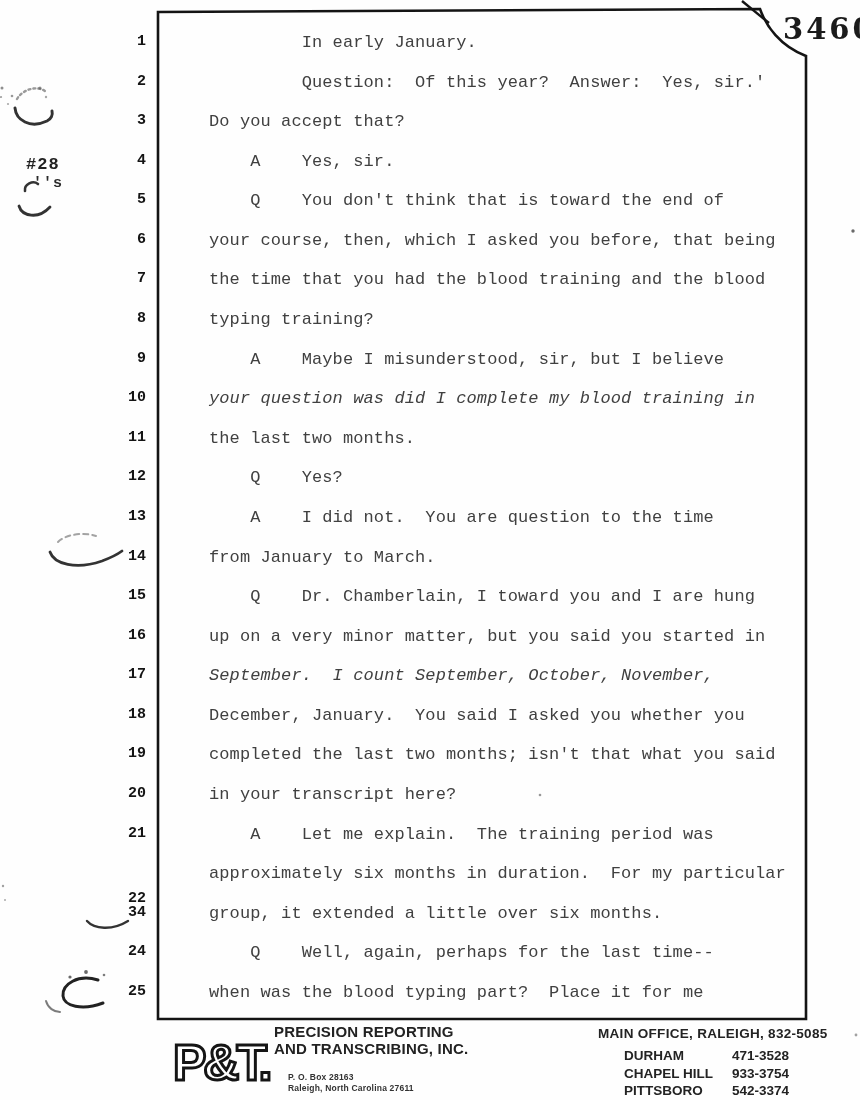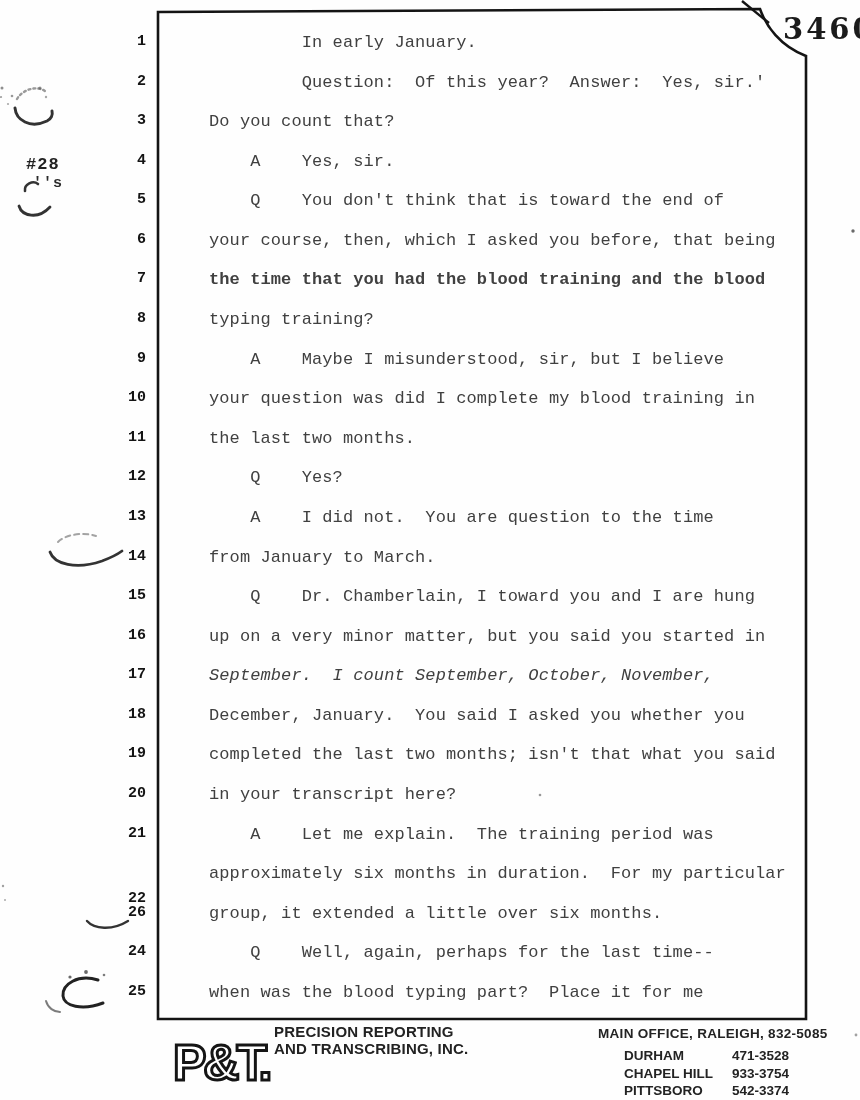--- a/index.html
+++ b/index.html
@@ -110,35 +110,35 @@
 
   <div class="note28">#28</div>
   <div class="notescribble">''s</div>
 
   <div id="lines">
       <span class="lineno" style="top: 33px;">1</span>
       <span class="linetext" style="top: 33px;">         In early January.</span>
       <span class="lineno" style="top: 72.58px;">2</span>
       <span class="linetext" style="top: 72.58px;">         Question:  Of this year?  Answer:  Yes, sir.'</span>
       <span class="lineno" style="top: 112.16px;">3</span>
-      <span class="linetext" style="top: 112.16px;">Do you count that?</span>
+      <span class="linetext" style="top: 112.16px;">Do you accept that?</span>
       <span class="lineno" style="top: 151.74px;">4</span>
       <span class="linetext" style="top: 151.74px;">    A    Yes, sir.</span>
       <span class="lineno" style="top: 191.32px;">5</span>
       <span class="linetext" style="top: 191.32px;">    Q    You don't think that is toward the end of</span>
       <span class="lineno" style="top: 230.9px;">6</span>
       <span class="linetext" style="top: 230.9px;">your course, then, which I asked you before, that being</span>
       <span class="lineno" style="top: 270.48px;">7</span>
-      <span class="linetext" style="top: 270.48px; font-weight: bold;">the time that you had the blood training and the blood</span>
+      <span class="linetext" style="top: 270.48px;">the time that you had the blood training and the blood</span>
       <span class="lineno" style="top: 310.06px;">8</span>
       <span class="linetext" style="top: 310.06px;">typing training?</span>
       <span class="lineno" style="top: 349.64px;">9</span>
       <span class="linetext" style="top: 349.64px;">    A    Maybe I misunderstood, sir, but I believe</span>
       <span class="lineno" style="top: 389.22px;">10</span>
-      <span class="linetext" style="top: 389.22px;">your question was did I complete my blood training in</span>
+      <span class="linetext" style="top: 389.22px; font-style: italic;">your question was did I complete my blood training in</span>
       <span class="lineno" style="top: 428.8px;">11</span>
       <span class="linetext" style="top: 428.8px;">the last two months.</span>
       <span class="lineno" style="top: 468.38px;">12</span>
       <span class="linetext" style="top: 468.38px;">    Q    Yes?</span>
       <span class="lineno" style="top: 507.96px;">13</span>
       <span class="linetext" style="top: 507.96px;">    A    I did not.  You are question to the time</span>
       <span class="lineno" style="top: 547.54px;">14</span>
       <span class="linetext" style="top: 547.54px;">from January to March.</span>
       <span class="lineno" style="top: 587.12px;">15</span>
       <span class="linetext" style="top: 587.12px;">    Q    Dr. Chamberlain, I toward you and I are hung</span>
@@ -149,35 +149,39 @@
       <span class="lineno" style="top: 705.86px;">18</span>
       <span class="linetext" style="top: 705.86px;">December, January.  You said I asked you whether you</span>
       <span class="lineno" style="top: 745.44px;">19</span>
       <span class="linetext" style="top: 745.44px;">completed the last two months; isn't that what you said</span>
       <span class="lineno" style="top: 785.02px;">20</span>
       <span class="linetext" style="top: 785.02px;">in your transcript here?</span>
       <span class="lineno" style="top: 824.6px;">21</span>
       <span class="linetext" style="top: 824.6px;">    A    Let me explain.  The training period was</span>
       <span class="lineno" style="top: 890px;">22</span>
       <span class="linetext" style="top: 864.18px;">approximately six months in duration.  For my particular</span>
-      <span class="lineno" style="top: 903.76px;">26</span>
+      <span class="lineno" style="top: 903.76px;">34</span>
       <span class="linetext" style="top: 903.76px;">group, it extended a little over six months.</span>
       <span class="lineno" style="top: 943.34px;">24</span>
       <span class="linetext" style="top: 943.34px;">    Q    Well, again, perhaps for the last time--</span>
       <span class="lineno" style="top: 982.92px;">25</span>
       <span class="linetext" style="top: 982.92px;">when was the blood typing part?  Place it for me</span>
     </div>
 
   <div class="footer">
     <svg class="logo" width="114" height="78" viewBox="0 0 114 78">
       <text x="1" y="60" font-family="Liberation Sans, sans-serif" font-weight="bold" font-size="50" letter-spacing="-3" fill="#ffffff" stroke="#151515" stroke-width="3">P&amp;T.</text>
     </svg>
     <div class="company">
       <div>PRECISION REPORTING</div>
       <div>AND TRANSCRIBING, INC.</div>
+      <div class="addr">
+        <div>P. O. Box 28163</div>
+        <div>Raleigh, North Carolina 27611</div>
+      </div>
     </div>
     <div class="contact">
       <div class="main">MAIN OFFICE, RALEIGH, 832-5085</div>
       <div id="offices">
           <div class="orow">
             <span class="oname">DURHAM</span>
             <span class="ophone">471-3528</span>
           </div>
           <div class="orow">
             <span class="oname">CHAPEL HILL</span>

